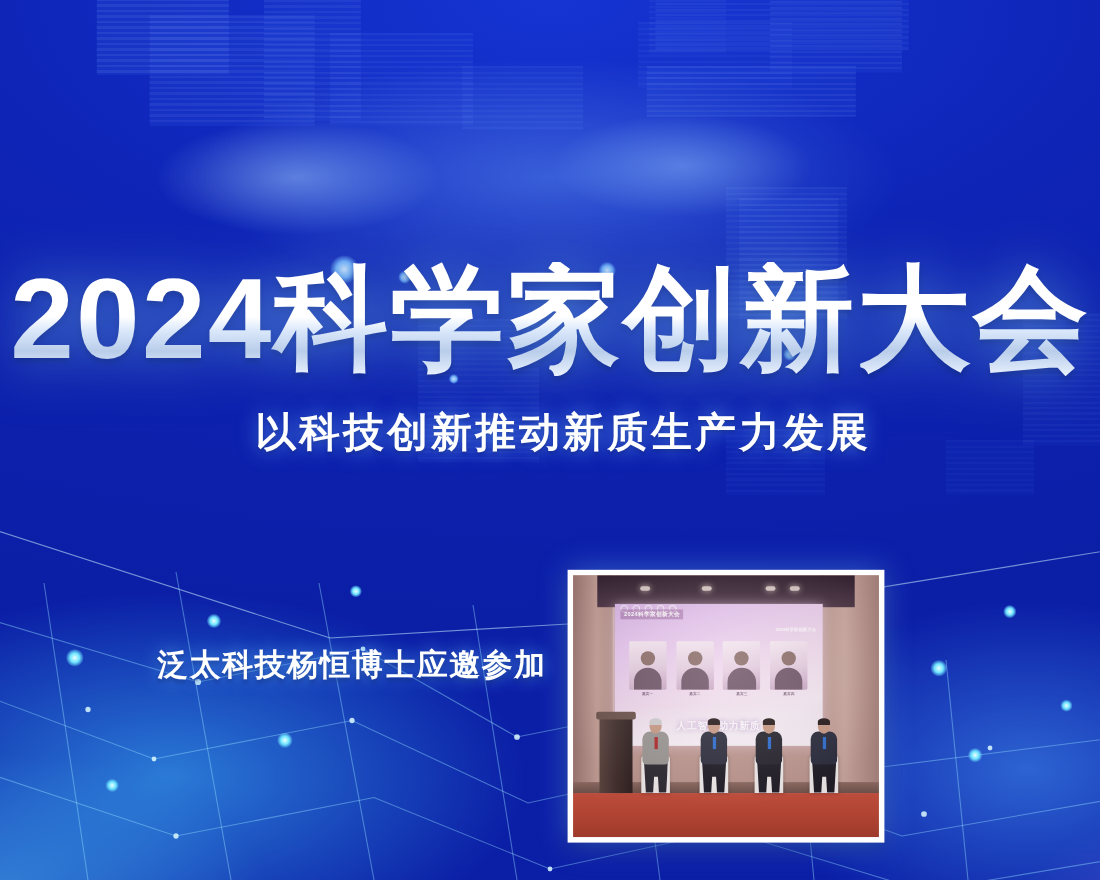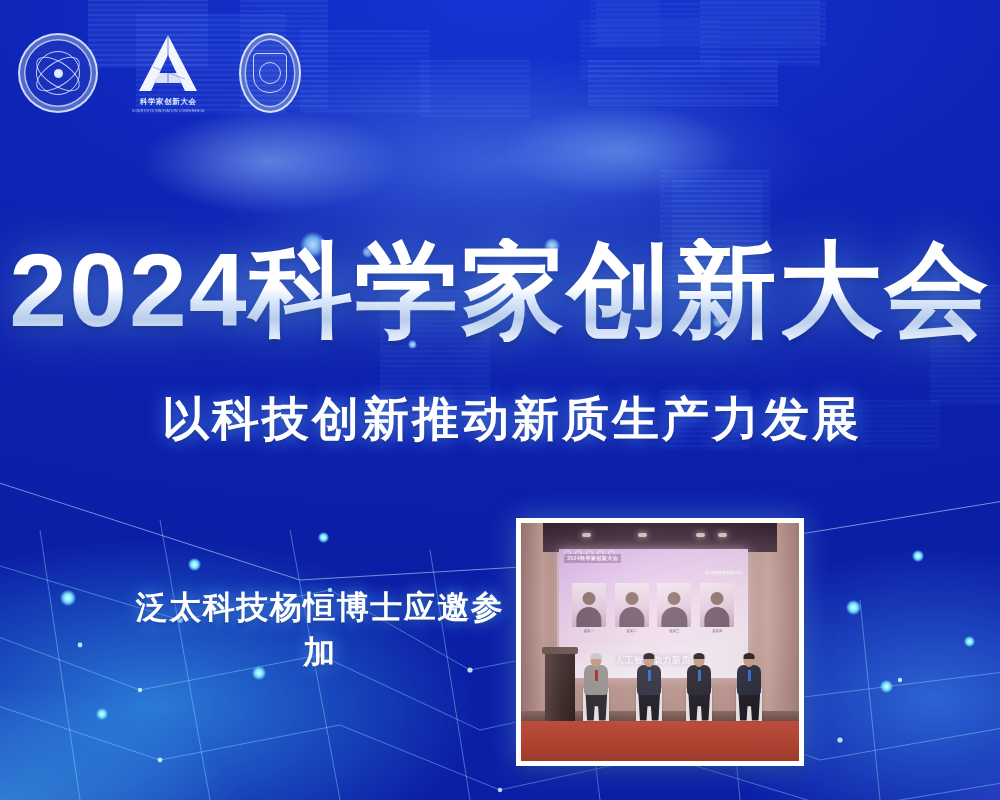--- a/index.html
+++ b/index.html
@@ -119,41 +119,41 @@
     font-family:"Liberation Sans", sans-serif;
     background:linear-gradient(180deg,#ffffff 0%,#ffffff 48%,#dbe8fb 60%,#b9cdea 78%,#e9f2ff 100%);
     -webkit-background-clip:text; background-clip:text;
     color:transparent; -webkit-text-fill-color:transparent;
     filter:drop-shadow(0 0 26px rgba(120,190,255,.75)) drop-shadow(0 3px 3px rgba(4,18,90,.55));
     white-space:nowrap;
   }
 
   
   .subtitle{
-    position:absolute; left:0; right:0; top:388px; text-align:center;
-    font-size:47px; font-weight:bold; letter-spacing:3px; color:#ffffff;
+    position:absolute; left:0; right:0; top:368px; text-align:center;
+    font-size:37px; font-weight:bold; letter-spacing:3px; color:#ffffff;
     text-shadow:0 0 18px rgba(110,180,255,.7), 0 2px 3px rgba(5,20,95,.5);
     white-space:nowrap;
     margin-left:24px;
   }
 
   
   .dateline{
     position:absolute; left:0; right:0; top:470px; text-align:center;
     font-size:25px; color:#f2f7ff; letter-spacing:1.5px;
     text-shadow:0 0 10px rgba(120,180,255,.55);
     white-space:nowrap;
   }
   .dateline .loc{ margin-right:16px; }
 
   
   .caption{
     position:absolute; left:120px; top:585px; width:400px;
     text-align:center; color:#ffffff; font-weight:bold;
-    font-size:32px; line-height:1.42; letter-spacing:1.5px;
+    font-size:28px; line-height:1.42; letter-spacing:1.5px;
     text-shadow:0 0 16px rgba(100,190,255,.75), 0 2px 4px rgba(5,20,95,.55);
   }
 
   
   .photo-card{
     position:absolute; left:516px; top:518px; width:288px; height:248px;
     background:#ffffff; padding:5px;
     box-shadow:0 0 26px rgba(110,180,255,.45), 0 6px 16px rgba(3,14,80,.45);
   }
   .photo{ position:relative; width:100%; height:100%; overflow:hidden;
@@ -319,50 +319,20 @@
     <div class="node" style="left:188px; top:118px; width:13px; height:13px;"></div>
     <div class="node" style="left:318px; top:92px;  width:11px; height:11px;"></div>
     <div class="node" style="left:252px; top:226px; width:14px; height:14px;"></div>
     <div class="node" style="left:96px;  top:268px; width:12px; height:12px;"></div>
     <div class="node" style="left:846px; top:160px; width:15px; height:15px;"></div>
     <div class="node" style="left:912px; top:110px; width:12px; height:12px;"></div>
     <div class="node" style="left:880px; top:240px; width:13px; height:13px;"></div>
     <div class="node" style="left:964px; top:196px; width:11px; height:11px;"></div>
   </div>
 
-  <div class="logo-row">
-
-    <div class="logo">
-      <div class="seal">
-        <div class="atom">
-            <div class="core"></div>
-          </div>
-      </div>
-    </div>
-
-    <div class="logo tri-wrap">
-      <div class="tri">
-        <svg viewBox="0 0 66 62" width="66" height="62">
-          <path d="M33 2 L62 58 L50 58 L33 22 L16 58 L4 58 Z" fill="#ffffff" opacity=".95"></path>
-          <path d="M24 40 L42 40 L46 50 L20 50 Z" fill="#ffffff" opacity=".85"></path>
-          <path d="M33 2 L33 58" stroke="#1b3fd0" stroke-width="1.2" opacity=".5"></path>
-          <path d="M18 34 L50 46" stroke="#1b3fd0" stroke-width="1" opacity=".4"></path>
-        </svg>
-      </div>
-      <div class="tri-text">科学家创新大会</div>
-      <div class="tri-sub">SCIENTISTS INNOVATION CONFERENCE</div>
-    </div>
-
-    <div class="logo">
-      <div class="seal-oval">
-        <div class="shield"></div>
-      </div>
-    </div>
-
-  </div>
 
   <div class="title">2024科学家创新大会</div>
 
   <div class="subtitle">以科技创新推动新质生产力发展</div>
 
 
   <div class="caption">
     <div>泛太科技杨恒博士应邀参加</div>
   </div>
 

